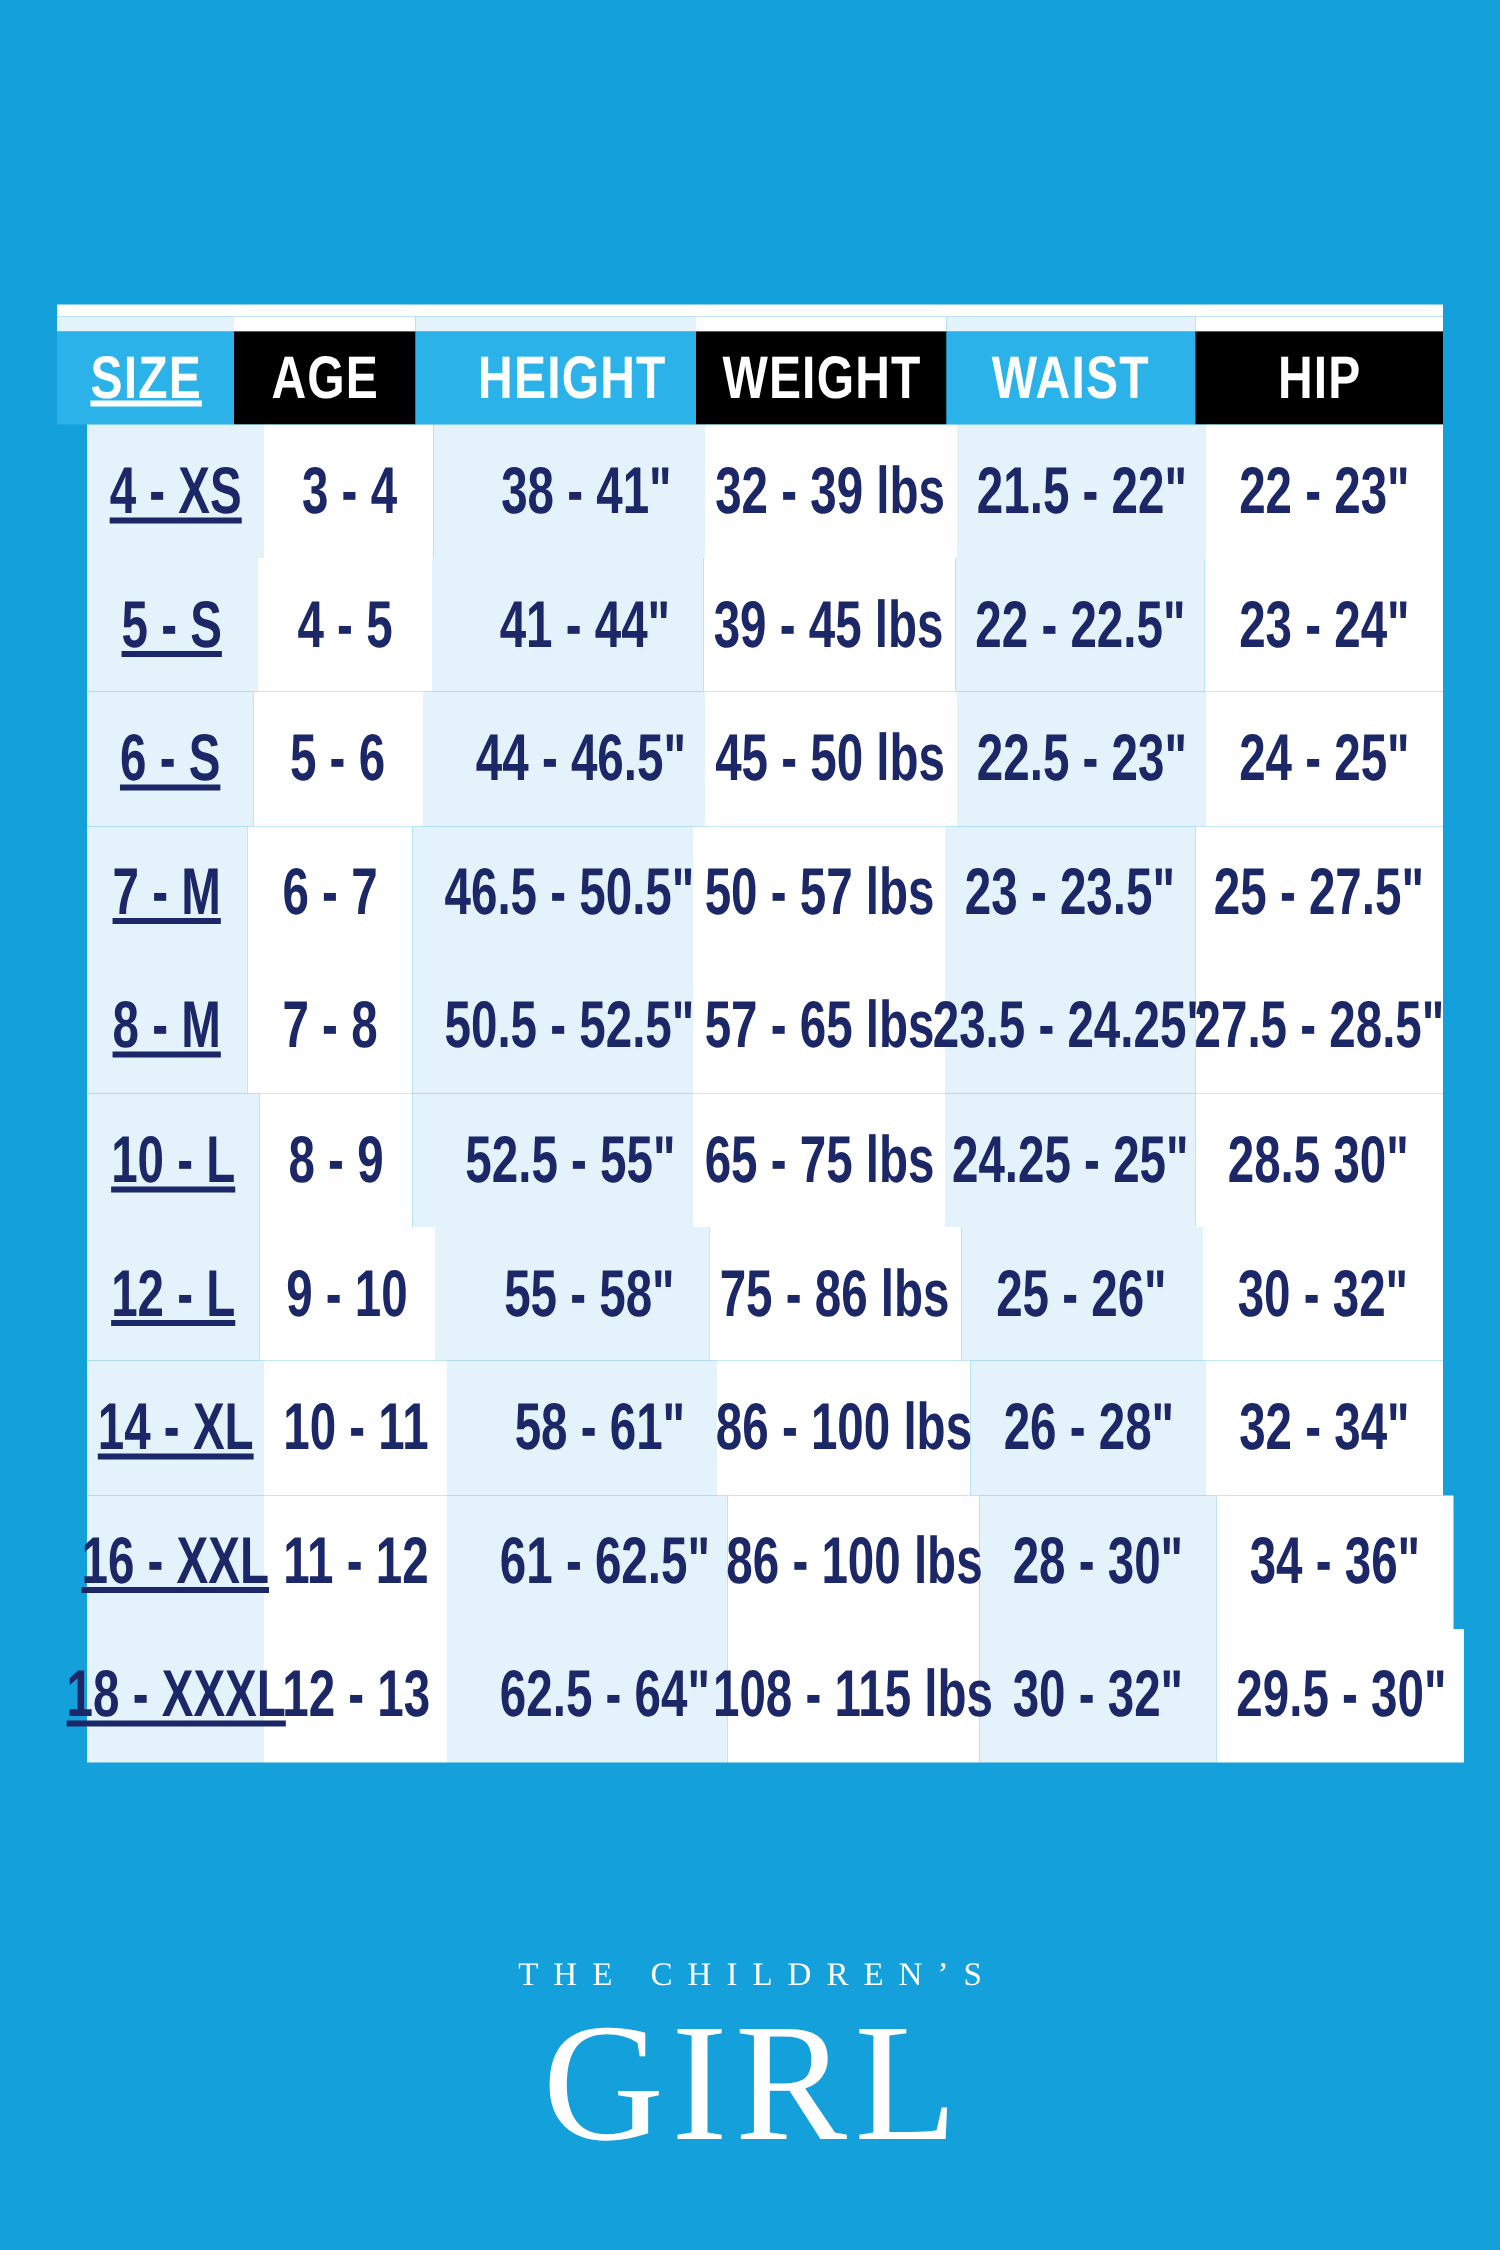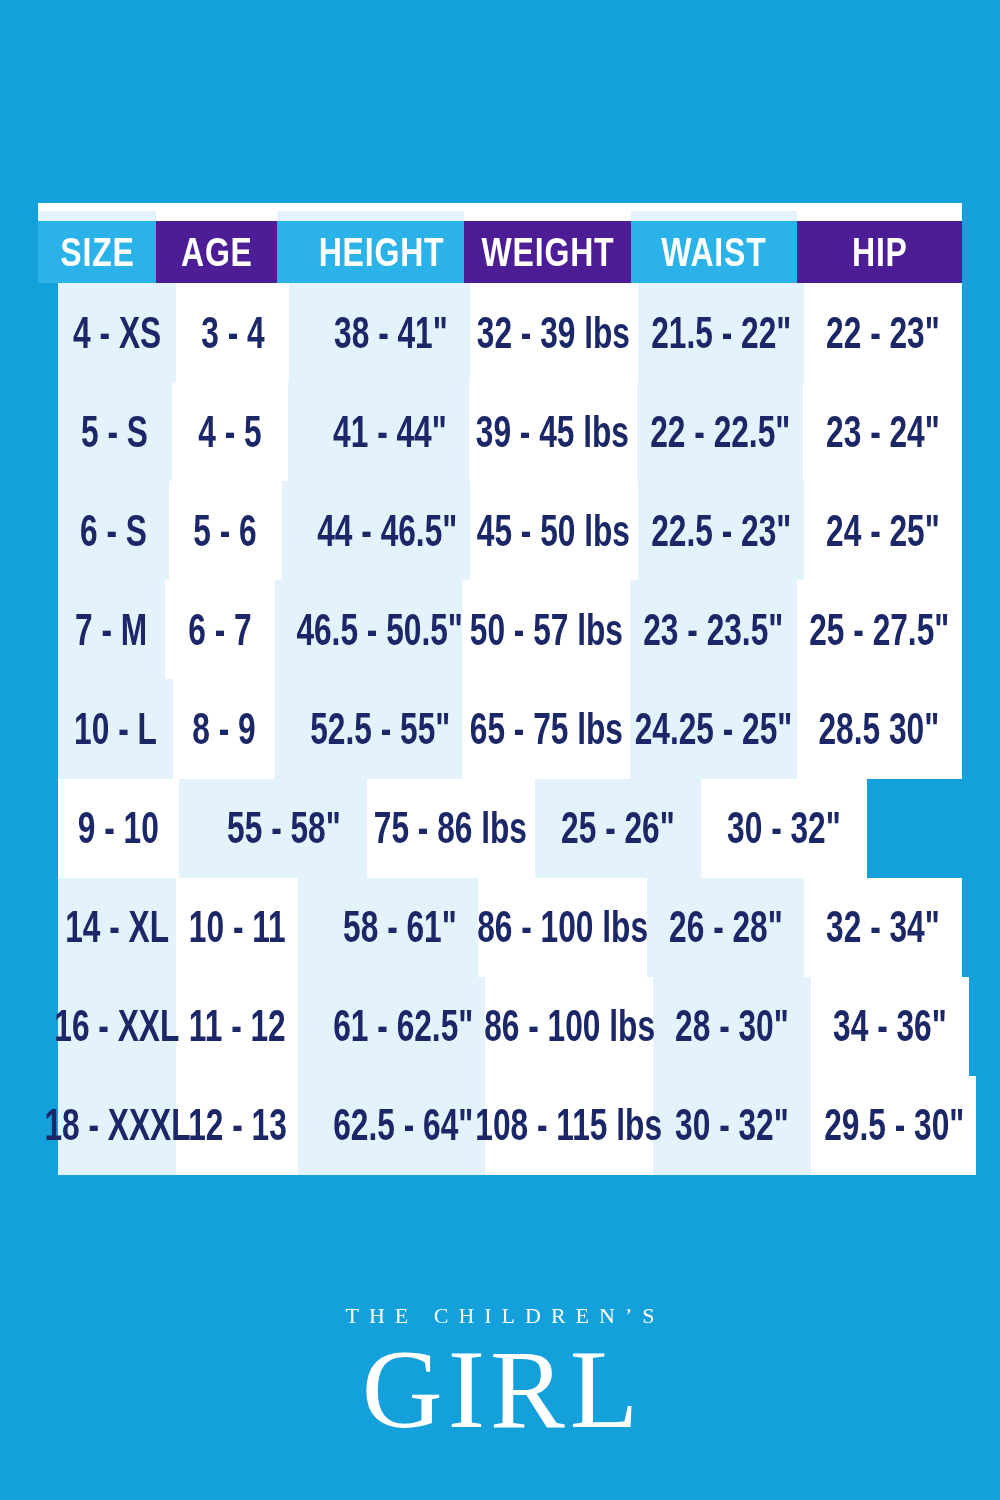--- a/index.html
+++ b/index.html
@@ -21,24 +21,24 @@
   
   .size-table{
     position:absolute; left:38px; top:203px; width:924px; height:1072px;
   }
   .strip-top{ height:8px; background:#ffffff; }
   .strip-cols{ display:flex; height:10px; }
   .header-row{ display:flex; height:62px; }
   .tbody{ display:flex; flex-direction:column; height:892px;margin-left:20px; }
   .trow{ flex:1; display:flex; }
   .cell{ display:flex; align-items:center; justify-content:center; }
-  .c0{ width:13.1%; } .c1{ width:13.4%; } .c2{ width:18.2%;padding-left:23px; }
+  .c0{ width:13.1%;text-decoration:underline; } .c1{ width:13.4%; } .c2{ width:18.2%;padding-left:23px; }
   .c3{ width:18.6%; } .c4{ width:18.4%; } .c5{ width:18.3%; }
   .head-light{ background:#2BB3E9; }
-  .head-dark{ background:#4c1d95;justify-content:center; }
+  .head-dark{ background:#000000;justify-content:center; }
   .col-light{ background:#E4F2FB; }
   .col-white{ background:#ffffff; }
   .header-cell{ color:#ffffff; font-weight:bold; font-size:40px; }
   .header-cell .condense{ transform:scaleX(0.8); letter-spacing:1px; }
   .tcell{ color:#1B2766; font-size:44px; font-weight:bold; }
   .tcell .condense{ transform:scaleX(0.72); }
   
   .footer{
     position:absolute; top:1303px; left:0; width:100%;
     text-align:center; color:#ffffff;
@@ -159,39 +159,62 @@
           </div>
           <div class="cell tcell c4 col-light">
             <span class="condense">23 - 23.5"</span>
           </div>
           <div class="cell tcell c5 col-white">
             <span class="condense">25 - 27.5"</span>
           </div>
         </div>
         <div class="trow">
           <div class="cell tcell c0 col-light">
+            <span class="condense">8 - M</span>
+          </div>
+          <div class="cell tcell c1 col-white">
+            <span class="condense">7 - 8</span>
+          </div>
+          <div class="cell tcell c2 col-light">
+            <span class="condense">50.5 - 52.5"</span>
+          </div>
+          <div class="cell tcell c3 col-white">
+            <span class="condense">57 - 65 lbs</span>
+          </div>
+          <div class="cell tcell c4 col-light">
+            <span class="condense">23.5 - 24.25"</span>
+          </div>
+          <div class="cell tcell c5 col-white">
+            <span class="condense">27.5 - 28.5"</span>
+          </div>
+        </div>
+        <div class="trow">
+          <div class="cell tcell c0 col-light">
             <span class="condense">10 - L</span>
           </div>
           <div class="cell tcell c1 col-white">
             <span class="condense">8 - 9</span>
           </div>
           <div class="cell tcell c2 col-light">
             <span class="condense">52.5 - 55"</span>
           </div>
           <div class="cell tcell c3 col-white">
             <span class="condense">65 - 75 lbs</span>
           </div>
           <div class="cell tcell c4 col-light">
             <span class="condense">24.25 - 25"</span>
           </div>
           <div class="cell tcell c5 col-white">
             <span class="condense">28.5 30"</span>
           </div>
         </div>
         <div class="trow">
+          <div class="cell tcell c0 col-light">
+            <span class="condense">12 - L</span>
+          </div>
           <div class="cell tcell c1 col-white">
             <span class="condense">9 - 10</span>
           </div>
           <div class="cell tcell c2 col-light">
             <span class="condense">55 - 58"</span>
           </div>
           <div class="cell tcell c3 col-white">
             <span class="condense">75 - 86 lbs</span>
           </div>
           <div class="cell tcell c4 col-light">

